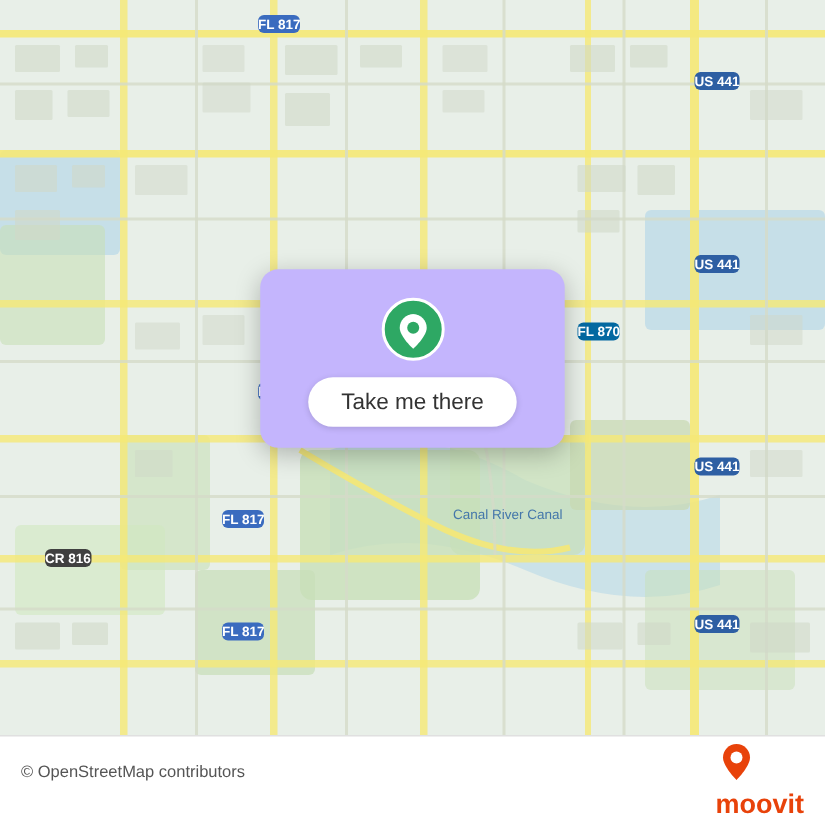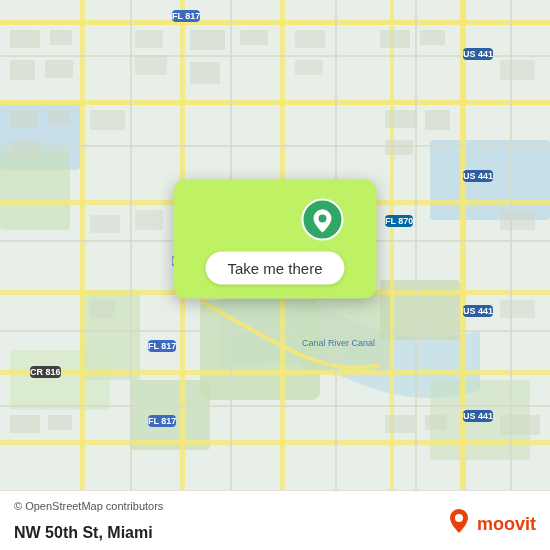--- a/index.html
+++ b/index.html
@@ -26,26 +26,26 @@
       position: absolute;
       top: 0; left: 0;
     }
 
     
     #location-card {
       position: absolute;
       top: 50%;
       left: 50%;
       transform: translate(-50%, -55%);
-      background: #bef264;
+      background: #c4b5fd;
       border-radius: 12px;
       padding: 18px 32px 14px 32px;
       display: flex;
       flex-direction: column;
-      align-items: flex-end;
+      align-items: center;
       box-shadow: 0 4px 16px rgba(0,0,0,0.25);
       min-width: 178px;
     }
 
     #pin-icon {
       width: 44px;
       height: 44px;
       margin-bottom: 10px;
     }
 
@@ -86,22 +86,23 @@
     }
 
     #location-name {
       font-size: 16px;
       font-weight: 600;
       color: #222;
     }
 
     #moovit-logo {
       display: flex;
-      align-items: flex-end;
+      align-items: flex-start;
       gap: 4px;
+      flex-direction: column;
     }
 
     #moovit-icon {
       width: 28px;
       height: 28px;
     }
 
     #moovit-text {
       font-size: 18px;
       font-weight: bold;
@@ -233,21 +234,20 @@
       <circle cx="22" cy="21" r="4" fill="#2ea864"></circle>
     </svg>
 
     <button id="take-me-there-btn">Take me there</button>
   </div>
 </div>
 
 <div id="bottom-bar">
   <div id="bottom-left">
     <span id="osm-attribution">© OpenStreetMap contributors</span>
-    <span id="location-name">NW 50th St, Miami</span>
   </div>
   <div id="moovit-logo">
 
     <svg id="moovit-icon" viewBox="0 0 28 28">
       <path d="M14 2 C9 2 5 6 5 11 C5 17 14 26 14 26 C14 26 23 17 23 11 C23 6 19 2 14 2Z" fill="#e8420a"></path>
       <circle cx="14" cy="11" r="4" fill="white"></circle>
     </svg>
     <span id="moovit-text">moovit</span>
   </div>
 </div>

